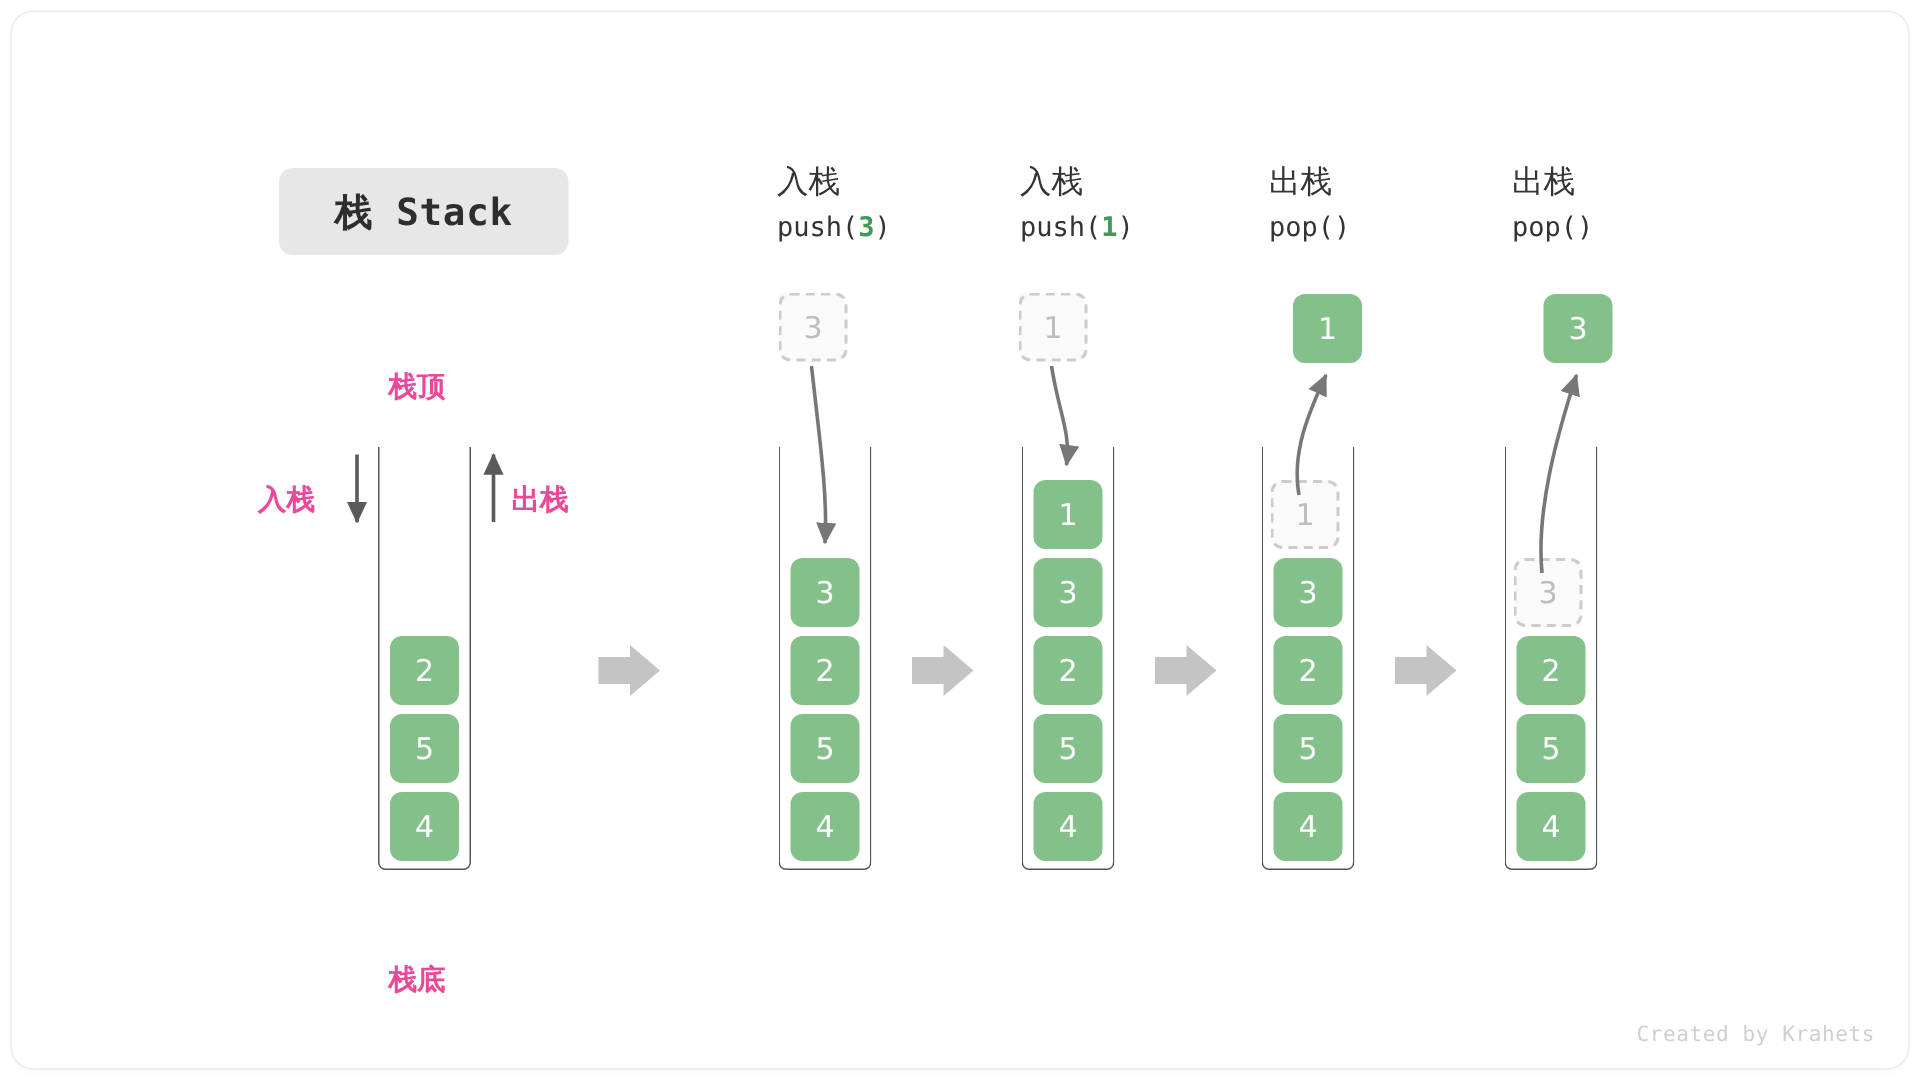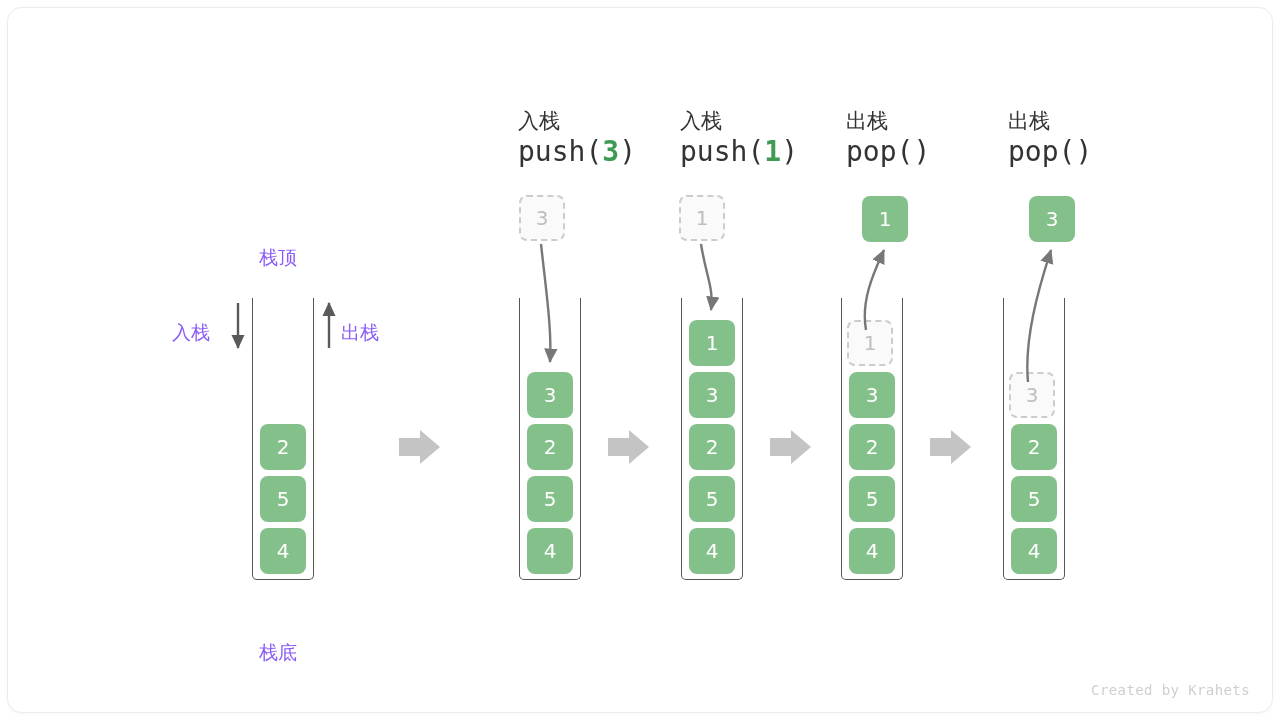--- a/index.html
+++ b/index.html
@@ -49,40 +49,40 @@
     font-weight: bold;
     color: #2e2e2e;
     letter-spacing: 0.5px;
   }
 
   
   .cn-label {
     position: absolute;
     font-family: "DejaVu Sans", "Liberation Sans", sans-serif;
     font-size: 19px;
-    font-weight: normal;
-    color: #8b5cf6;
+    font-weight: bold;
+    color: #ec4899;
     white-space: nowrap;
   }
 
   .col-head {
     position: absolute;
     white-space: nowrap;
     text-align: left;
   }
   .col-head .cn {
     font-family: "DejaVu Sans", "Liberation Sans", sans-serif;
     font-size: 21px;
     color: #333333;
     line-height: 30px;
     display: block;
   }
   .col-head .code {
     font-family: "DejaVu Sans Mono", "Liberation Mono", monospace;
-    font-size: 28px;
+    font-size: 18px;
     color: #333333;
     line-height: 32px;
     display: block;
     text-align: right;
   }
   .col-head .code .num {
     color: #3f9a53;
     font-weight: bold;
   }
 
@@ -141,20 +141,21 @@
     letter-spacing: 0.4px;
     margin-top: 20px;
   }
 </style>
 </head>
 <body>
 
 <div id="canvas">
   <div class="card"></div>
 
+  <div class="title-badge">栈 Stack</div>
 
   <div class="cn-label" style="left:259px; top:245px;">栈顶</div>
 
   <div class="cn-label" style="left:259px; top:640px;">栈底</div>
 
   <div class="cn-label" style="left:172px; top:320px;">入栈</div>
 
   <div class="cn-label" style="left:341px; top:320px;">出栈</div>
 
   <div class="stack" style="left:252px; top:298px; width:62px; height:282px;"></div>

